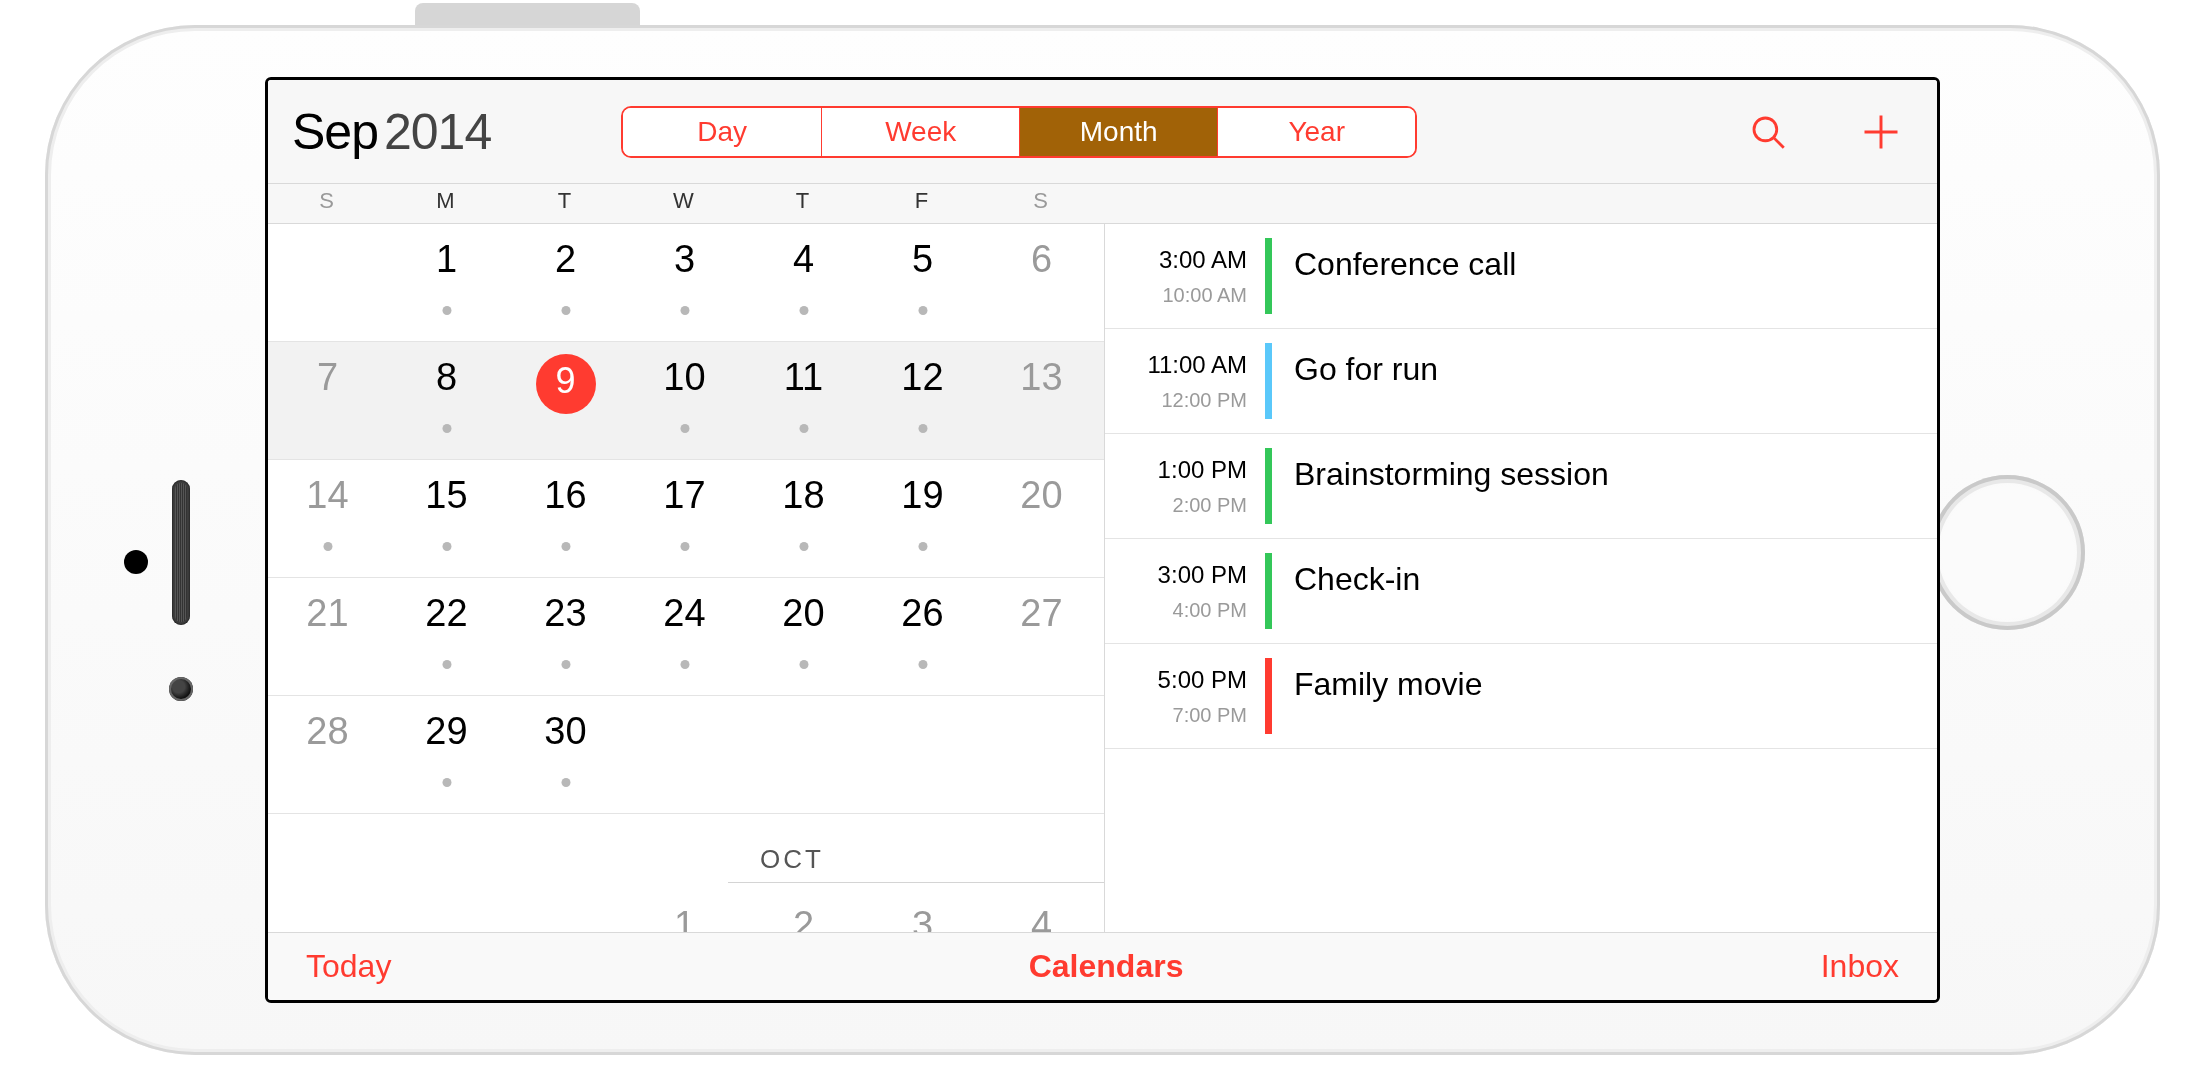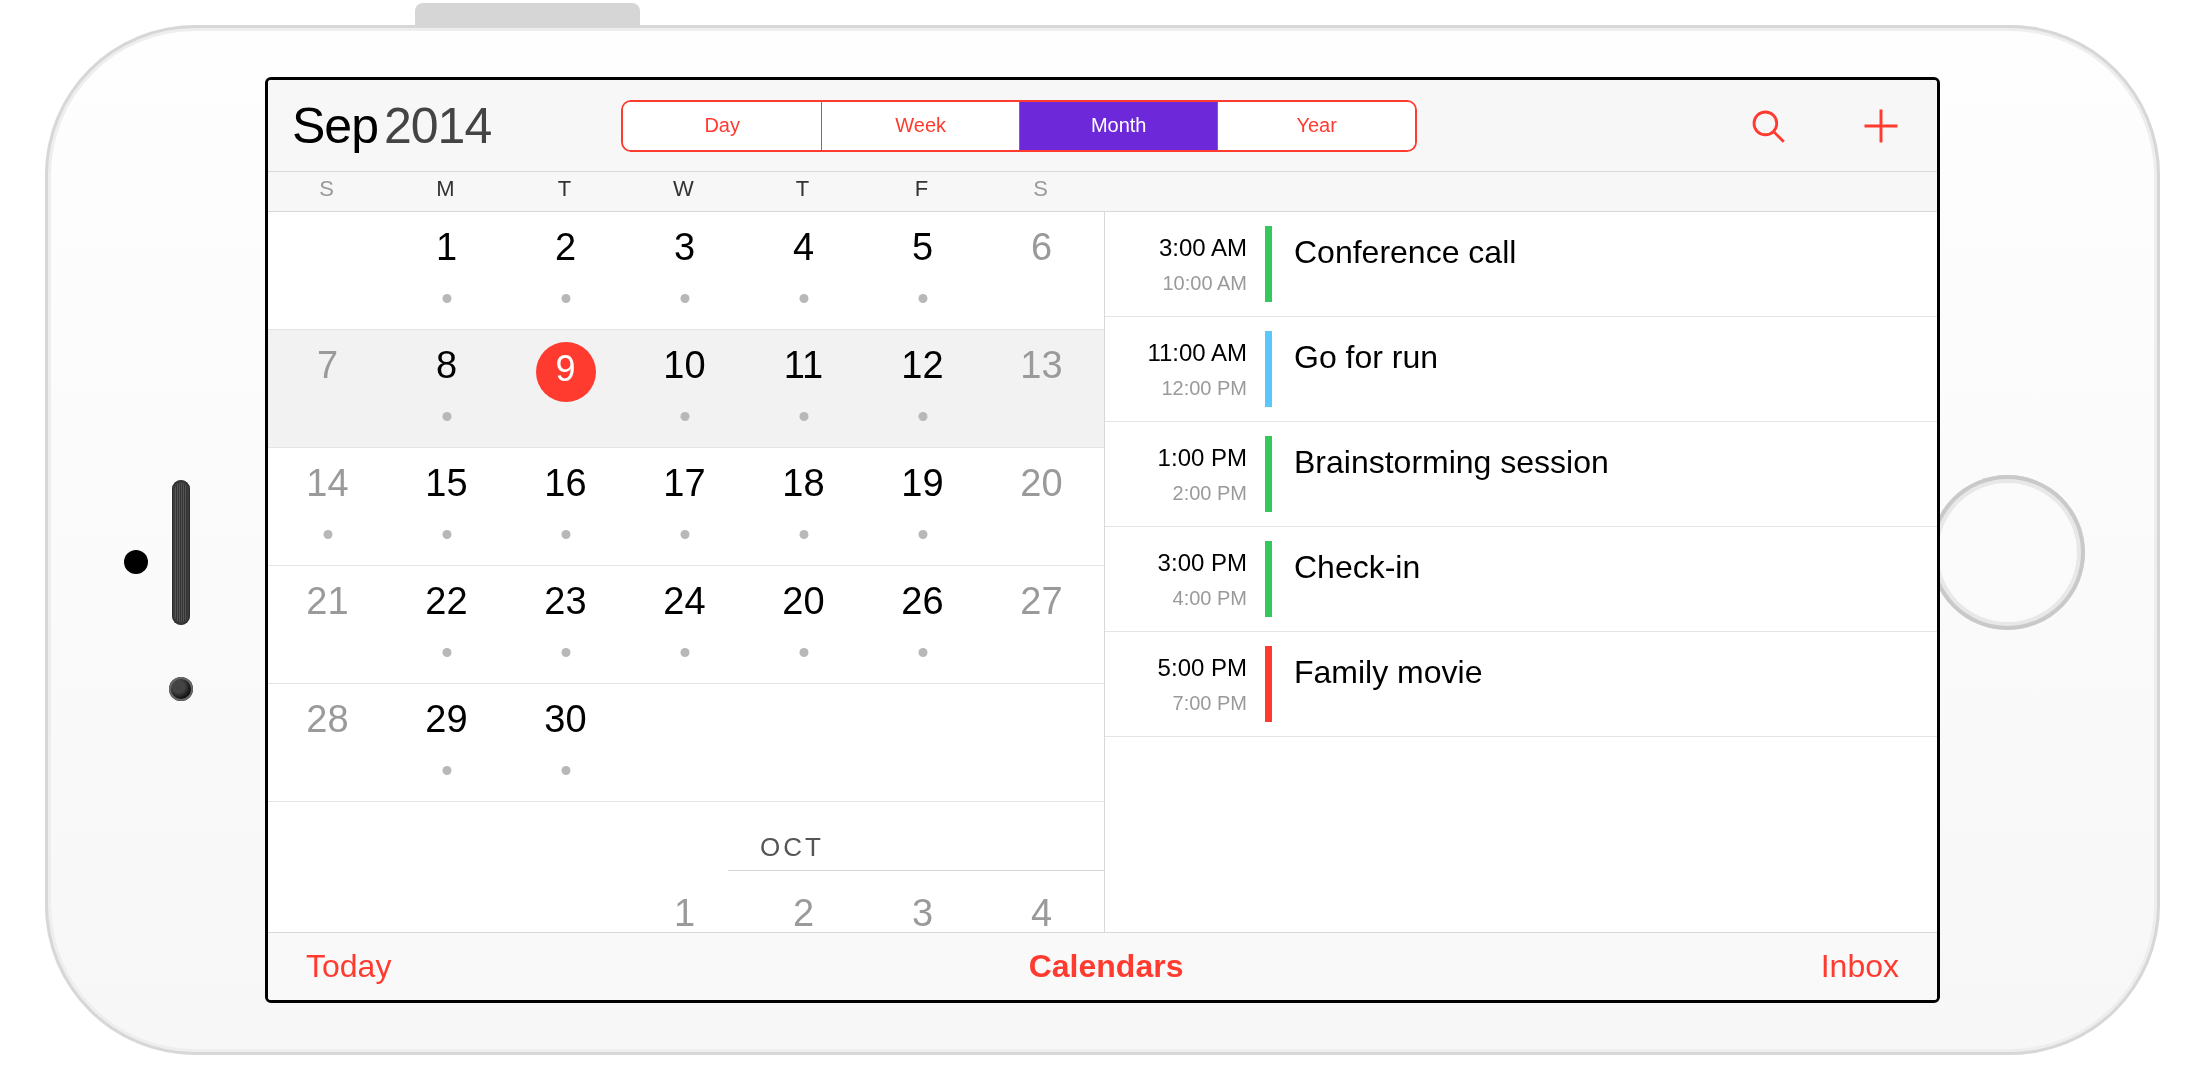--- a/index.html
+++ b/index.html
@@ -57,42 +57,42 @@
     position:absolute; top:3px; left:415px;
     width:225px; height:22px;
     border-radius: 8px 8px 0 0;
     background:#d6d6d6;
   }
   
   
   .app { position:absolute; inset:0; display:flex; flex-direction:column; }
   
   .topbar {
-    height:92px;
+    height:104px;
     background:#f7f7f7;
     border-bottom:1px solid #d9d9d9;
     display:flex; align-items:center;
     padding:0 34px 0 24px;
   }
   .month-title { font-size:50px; font-weight:300; color:#000; letter-spacing:-1px;}
   .month-title .mon { font-weight:500; }
   .month-title .yr  { font-weight:300; color:#444; margin-left:6px;}
   
   .seg {
     display:flex; margin-left:130px;
     border:2px solid #ff3b30; border-radius:10px;
     overflow:hidden; height:52px;
   }
   .seg-btn {
     width:198px; display:flex; align-items:center; justify-content:center;
-    font-size:20px; color:#ff3b30; background:#fff;
+    font-size:28px; color:#ff3b30; background:#fff;
     border-left:1.5px solid #ff3b30;
   }
   .seg-btn:first-child{ border-left:none; }
-  .seg-btn.active { background:#6d28d9; color:#fff;text-align:right; }
+  .seg-btn.active { background:#a16207; color:#fff;text-align:right; }
   
   .top-icons { margin-left:auto; display:flex; gap:70px; align-items:center; }
   .icon { color:#ff3b30; }
   .icon svg { display:block; }
   
   .dow-row {
     height:40px;
     background:#f7f7f7;
     border-bottom:1px solid #d9d9d9;
     display:flex;

